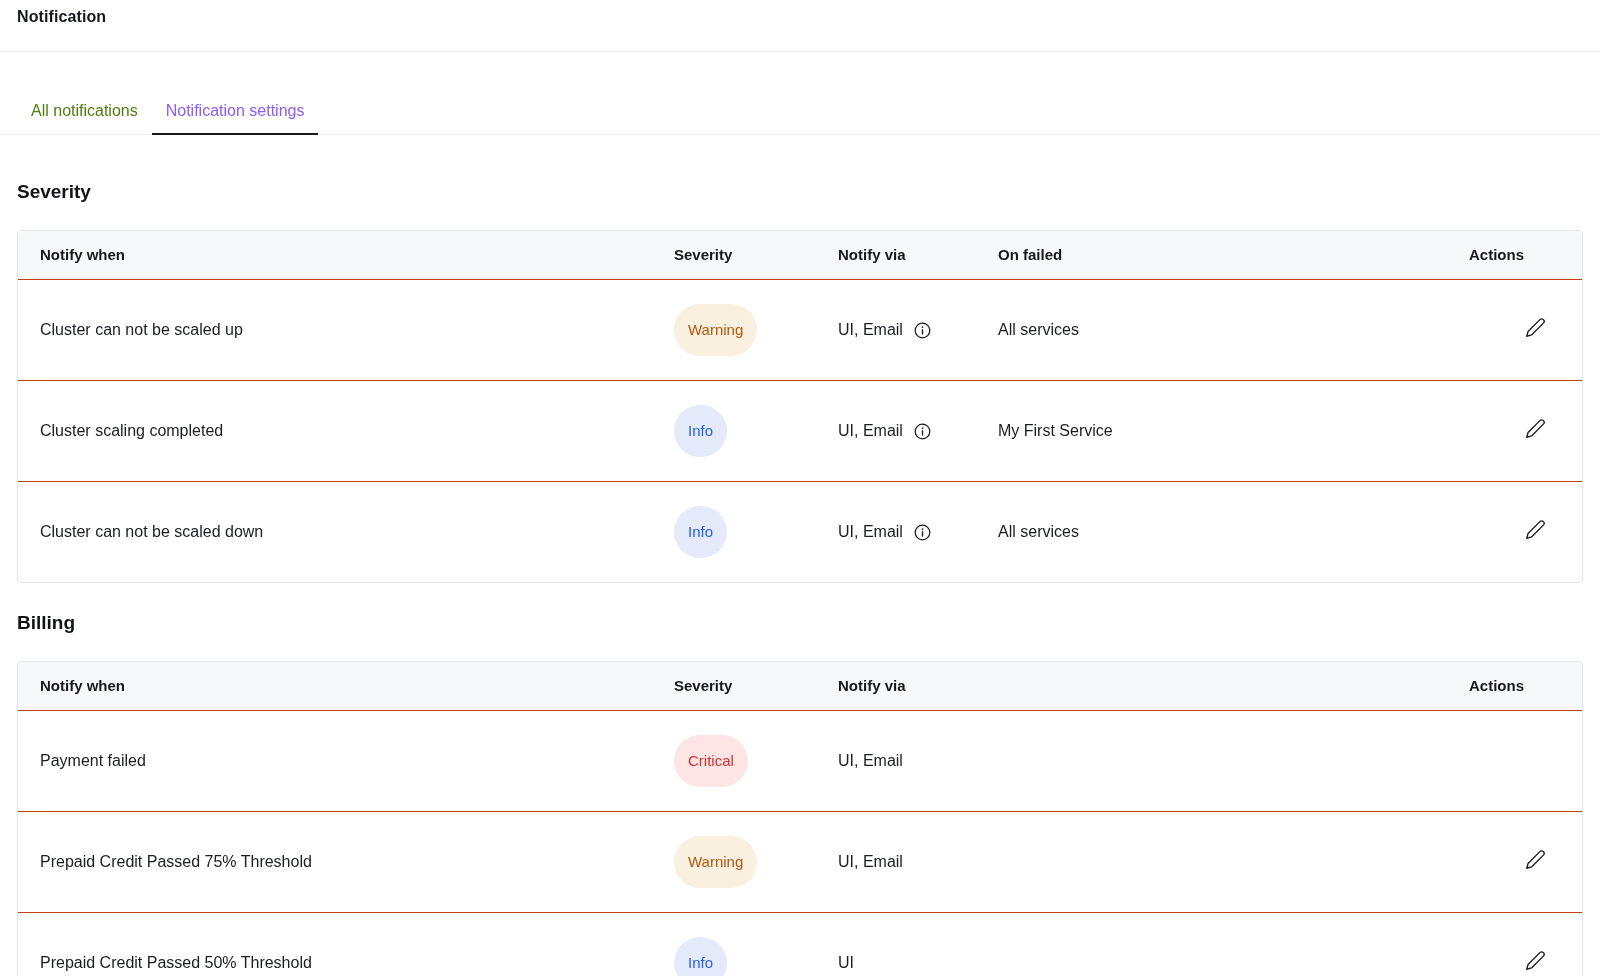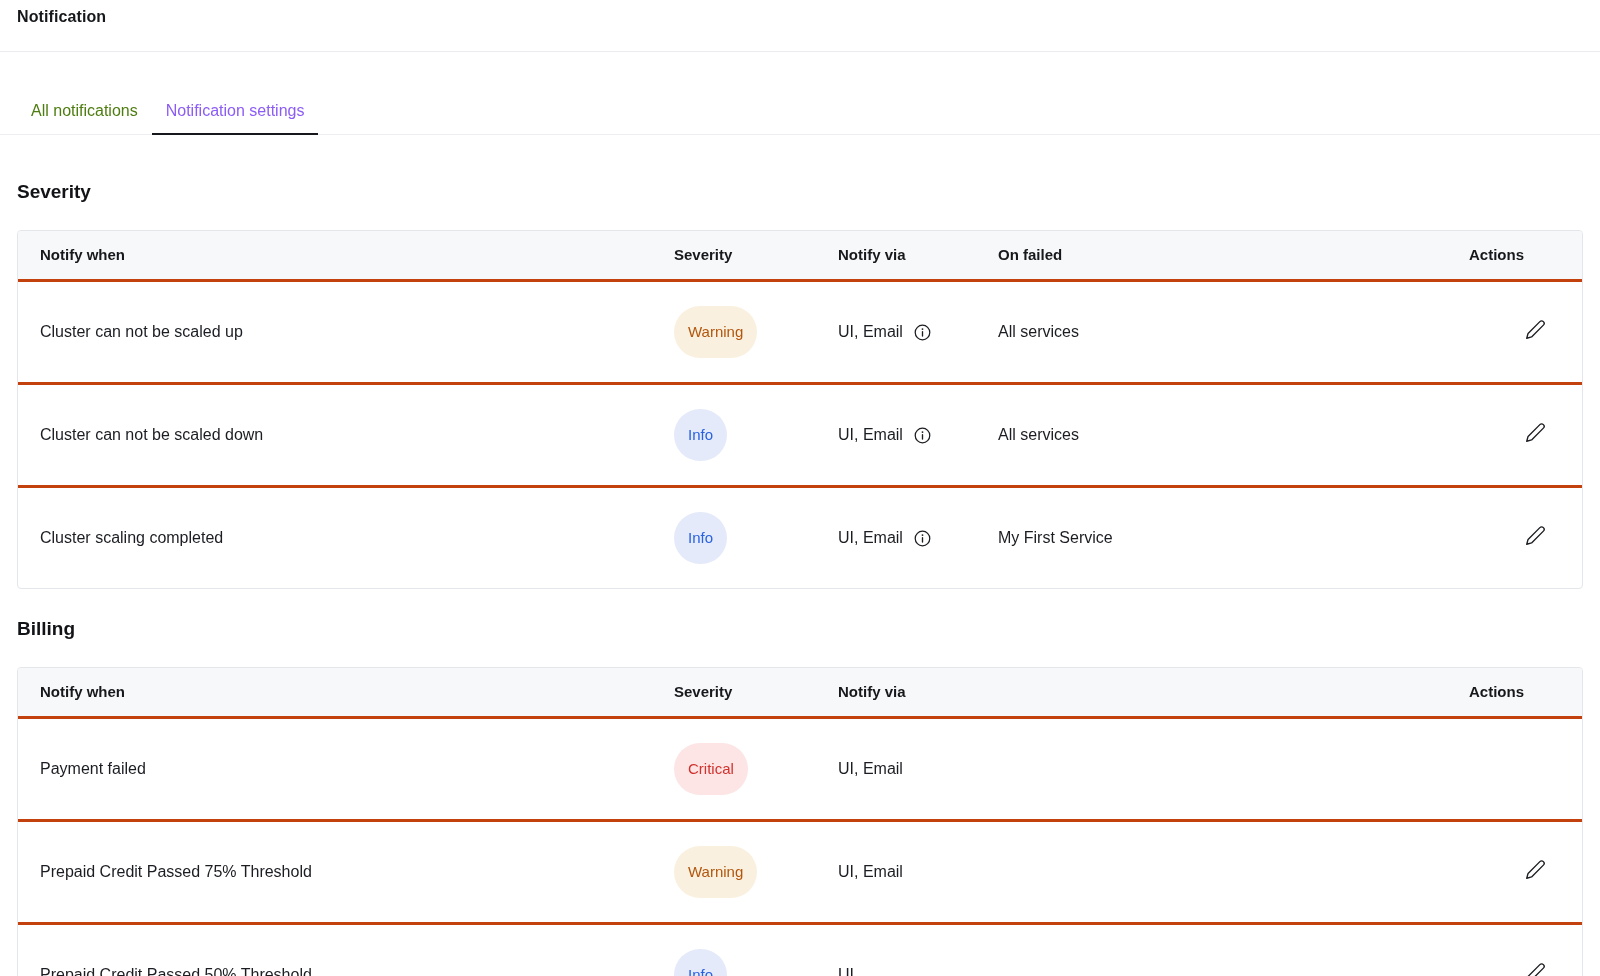--- a/index.html
+++ b/index.html
@@ -66,21 +66,21 @@
     font-size: 15px;
     font-weight: 700;
     color: #17181B;
     line-height: 18px;
     padding: 15px 0;
   }
   tbody td {
     font-size: 16px;
     line-height: 24px;
     padding: 24px 0;
-    border-top: 3px solid #c2410c;
+    border-top: 1px solid #c2410c;
     color: #1B1D22;
     vertical-align: middle;
   }
   .c-first { padding-left: 22px; }
   th.c-actions { text-align: right; padding-right: 58px; }
   td.c-actions { text-align: right; padding-right: 34px; }
   .badge {
     display: inline-block;
     padding: 16px 14px;
     border-radius: 999px;
@@ -152,51 +152,51 @@
                     <use href="#icon-info"></use>
                   </svg>
                 </span>
               </span></td>
           <td>All services</td>
           <td class="c-actions"><button class="edit-button"><span><svg width="21" height="21" viewBox="0 0 24 24">
                     <use href="#icon-pencil"></use>
                   </svg></span></button></td>
         </tr>
         <tr>
+          <td class="c-first">Cluster scaling completed</td>
+          <td><span class="badge" style="background: rgb(228, 234, 249); color: rgb(40, 98, 226);">Info</span></td>
+          <td><span class="notify-via">
+                <span>UI, Email</span>
+                <span class="info-icon">
+                  <svg width="19" height="19" viewBox="0 0 24 24">
+                    <use href="#icon-info"></use>
+                  </svg>
+                </span>
+              </span></td>
+          <td>My First Service</td>
+          <td class="c-actions"><button class="edit-button"><span><svg width="21" height="21" viewBox="0 0 24 24">
+                    <use href="#icon-pencil"></use>
+                  </svg></span></button></td>
+        </tr>
+        <tr>
           <td class="c-first">Cluster can not be scaled down</td>
           <td><span class="badge" style="background: rgb(228, 234, 249); color: rgb(40, 98, 226);">Info</span></td>
           <td><span class="notify-via">
                 <span>UI, Email</span>
                 <span class="info-icon">
                   <svg width="19" height="19" viewBox="0 0 24 24">
                     <use href="#icon-info"></use>
                   </svg>
                 </span>
               </span></td>
           <td>All services</td>
           <td class="c-actions"><button class="edit-button"><span><svg width="21" height="21" viewBox="0 0 24 24">
                     <use href="#icon-pencil"></use>
                   </svg></span></button></td>
         </tr>
-        <tr>
-          <td class="c-first">Cluster scaling completed</td>
-          <td><span class="badge" style="background: rgb(228, 234, 249); color: rgb(40, 98, 226);">Info</span></td>
-          <td><span class="notify-via">
-                <span>UI, Email</span>
-                <span class="info-icon">
-                  <svg width="19" height="19" viewBox="0 0 24 24">
-                    <use href="#icon-info"></use>
-                  </svg>
-                </span>
-              </span></td>
-          <td>My First Service</td>
-          <td class="c-actions"><button class="edit-button"><span><svg width="21" height="21" viewBox="0 0 24 24">
-                    <use href="#icon-pencil"></use>
-                  </svg></span></button></td>
-        </tr>
       </tbody>
     </table>
   </div>
 
   <h2 class="section-title mt-lg">Billing</h2>
   <div class="table-card">
     <table>
       <colgroup>
         <col style="width:656px">
           <col style="width:164px">

